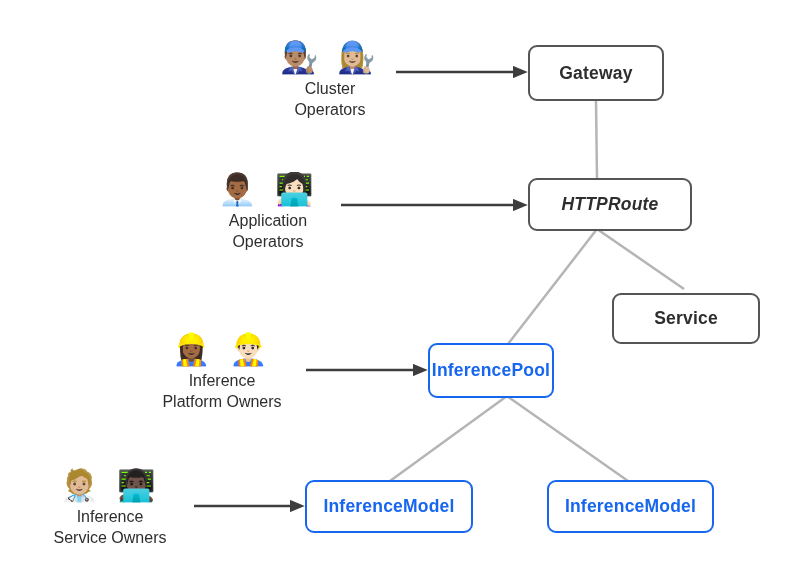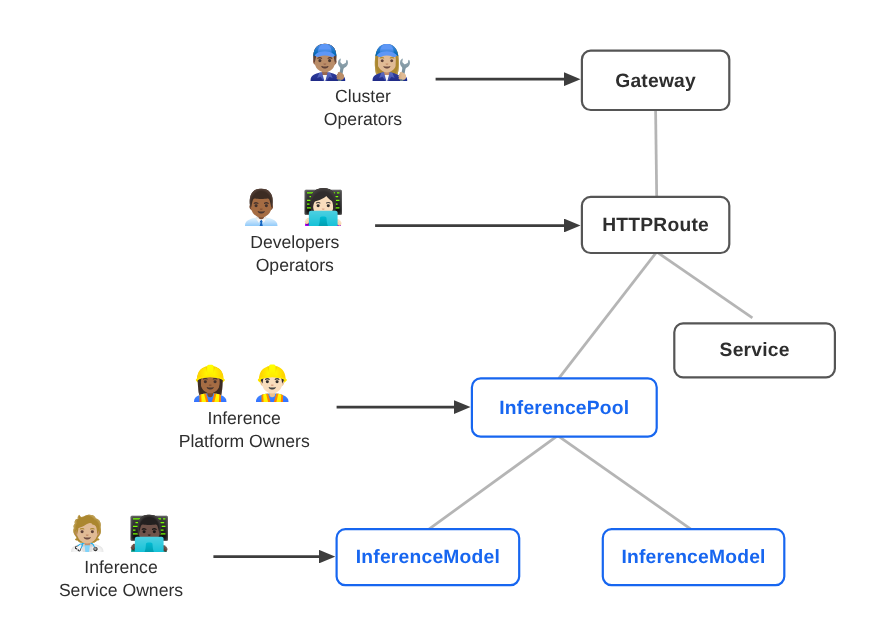--- a/index.html
+++ b/index.html
@@ -62,21 +62,21 @@
     <div class="actor-emojis">👨🏽‍🔧 👩🏼‍🔧</div>
     <div class="actor-label">
       <div>Cluster</div>
       <div>Operators</div>
     </div>
   </div>
 
   <div class="actor" style="left:168px;top:168px;width:200px;">
     <div class="actor-emojis">👨🏾‍💼 👩🏻‍💻</div>
     <div class="actor-label">
-      <div>Developers</div>
+      <div>Application</div>
       <div>Operators</div>
     </div>
   </div>
 
   <div class="actor" style="left:102px;top:328px;width:240px;">
     <div class="actor-emojis">👷🏾‍♀️ 👷🏻‍♂️</div>
     <div class="actor-label">
       <div>Inference</div>
       <div>Platform Owners</div>
     </div>
@@ -85,23 +85,23 @@
   <div class="actor" style="left:0px;top:464px;width:220px;">
     <div class="actor-emojis">🧑🏼‍⚕️ 👨🏿‍💻</div>
     <div class="actor-label">
       <div>Inference</div>
       <div>Service Owners</div>
     </div>
   </div>
 
   <div class="node dark" style="left:528px;top:45px;width:136px;height:56px;text-align:center;">Gateway</div>
 
-  <div class="node dark" style="left:528px;top:178px;width:136px;height:53px;">HTTPRoute</div>
+  <div class="node dark" style="left:528px;top:178px;width:164px;height:53px;font-style:italic;">HTTPRoute</div>
 
   <div class="node dark" style="left:612px;top:293px;width:148px;height:51px;">Service</div>
 
-  <div class="node blue" style="left:428px;top:343px;width:170px;height:55px;">InferencePool</div>
+  <div class="node blue" style="left:428px;top:343px;width:126px;height:55px;">InferencePool</div>
 
   <div class="node blue" style="left:305px;top:480px;width:168px;height:53px;">InferenceModel</div>
 
   <div class="node blue" style="left:547px;top:480px;width:167px;height:53px;">InferenceModel</div>
 
 </div>
 
 </body></html>

